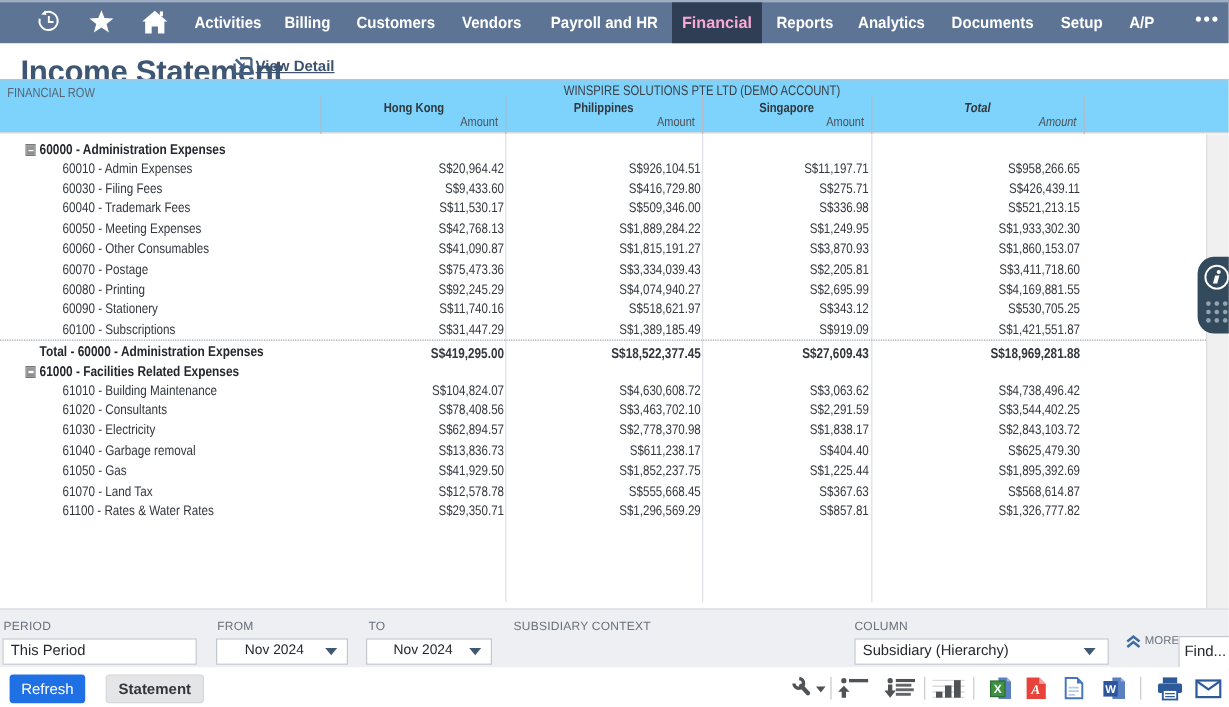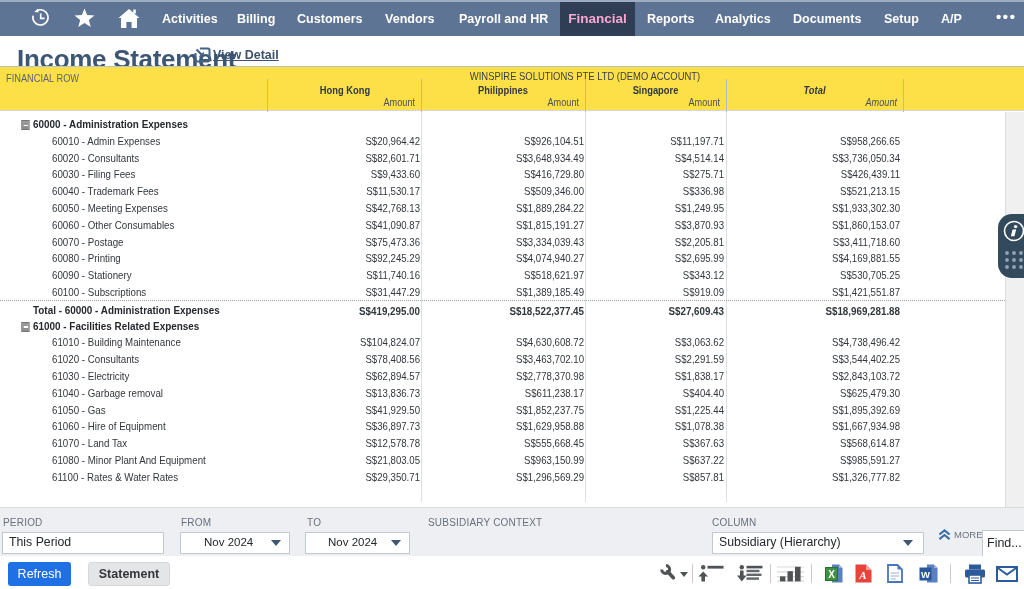--- a/index.html
+++ b/index.html
@@ -9,21 +9,21 @@
 #nav{position:absolute;left:0;top:0;width:1024px;height:36px;background:#5d7494;border-top:2px solid #9fadc2}
 .ni{position:absolute;top:9px;font-size:13.5px;font-weight:700;color:#fff;transform:scaleX(.93);transform-origin:0 50%}
 #ftab{position:absolute;left:560px;top:0;width:75px;height:34px;background:#2f3e54;text-align:center}
 #ftab span{font-size:13.5px;font-weight:700;color:#f9a8d4;line-height:34px}
 #navdots{position:absolute;left:996px;top:6px;color:#fff;font-size:15px;font-weight:700;letter-spacing:1.6px}
 .nicon{position:absolute;top:6px}
 
 #title{position:absolute;left:17px;top:44px;font-size:26px;font-weight:700;color:#3d5674;letter-spacing:-0.3px}
 #vdlink{position:absolute;left:213px;top:48px;font-size:12.5px;font-weight:700;color:#3c526e;text-decoration:underline}
 
-#thead{position:absolute;left:0;top:66px;width:1024px;height:45px;background:#fde047;border-top:1px solid #bac1cc;border-bottom:1px solid #d2d6dd}
+#thead{position:absolute;left:0;top:66px;width:1024px;height:45px;background:#7dd3fc;border-top:1px solid #bac1cc;border-bottom:1px solid #d2d6dd}
 #finrow{position:absolute;left:6px;top:5px;font-size:11px;color:#5a6472;transform:scaleX(.84);transform-origin:0 50%}
 #cmpny{position:absolute;left:267px;top:3px;width:636px;text-align:center;font-size:11.5px;color:#3a3f46;transform:scaleX(.82)}
 .colh{position:absolute;top:17px;font-size:11px;font-weight:700;color:#32373d;text-align:center;transform:scaleX(.85)}
 .amth{position:absolute;top:29px;font-size:11px;color:#4c5158;text-align:right;transform:scaleX(.83);transform-origin:100% 50%}
 .hsep{position:absolute;top:12px;height:33px;width:1px;background:#b3bac6}
 
 #tbody{position:absolute;left:0;top:112px;width:1005px;height:390px;overflow:hidden;background:#fff}
 .vline{position:absolute;top:0;height:390px;width:1px;background:#dcdfe4}
 .row{position:relative;height:16.8px;font-size:11.6px;color:#32373d;white-space:nowrap}
 .row .lbl{position:absolute;left:33px;top:1.5px;transform:scaleX(.84);transform-origin:0 50%}
@@ -121,27 +121,20 @@
           </span><b>60000 - Administration Expenses</b></div>
       </div>
 <div class="row">
         <div class="lbl clbl">60010 - Admin Expenses</div>
         <div class="a a0">S$20,964.42</div>
         <div class="a a1">S$926,104.51</div>
         <div class="a a2">S$11,197.71</div>
         <div class="a a3">S$958,266.65</div>
       </div>
 <div class="row">
-        <div class="lbl clbl">60020 - Consultants</div>
-        <div class="a a0">S$82,601.71</div>
-        <div class="a a1">S$3,648,934.49</div>
-        <div class="a a2">S$4,514.14</div>
-        <div class="a a3">S$3,736,050.34</div>
-      </div>
-<div class="row">
         <div class="lbl clbl">60030 - Filing Fees</div>
         <div class="a a0">S$9,433.60</div>
         <div class="a a1">S$416,729.80</div>
         <div class="a a2">S$275.71</div>
         <div class="a a3">S$426,439.11</div>
       </div>
 <div class="row">
         <div class="lbl clbl">60040 - Trademark Fees</div>
         <div class="a a0">S$11,530.17</div>
         <div class="a a1">S$509,346.00</div>
@@ -231,39 +224,25 @@
         <div class="a a3">S$625,479.30</div>
       </div>
 <div class="row">
         <div class="lbl clbl">61050 - Gas</div>
         <div class="a a0">S$41,929.50</div>
         <div class="a a1">S$1,852,237.75</div>
         <div class="a a2">S$1,225.44</div>
         <div class="a a3">S$1,895,392.69</div>
       </div>
 <div class="row">
-        <div class="lbl clbl">61060 - Hire of Equipment</div>
-        <div class="a a0">S$36,897.73</div>
-        <div class="a a1">S$1,629,958.88</div>
-        <div class="a a2">S$1,078.38</div>
-        <div class="a a3">S$1,667,934.98</div>
-      </div>
-<div class="row">
         <div class="lbl clbl">61070 - Land Tax</div>
         <div class="a a0">S$12,578.78</div>
         <div class="a a1">S$555,668.45</div>
         <div class="a a2">S$367.63</div>
         <div class="a a3">S$568,614.87</div>
-      </div>
-<div class="row">
-        <div class="lbl clbl">61080 - Minor Plant And Equipment</div>
-        <div class="a a0">S$21,803.05</div>
-        <div class="a a1">S$963,150.99</div>
-        <div class="a a2">S$637.22</div>
-        <div class="a a3">S$985,591.27</div>
       </div>
 <div class="row">
         <div class="lbl clbl">61100 - Rates &amp; Water Rates</div>
         <div class="a a0">S$29,350.71</div>
         <div class="a a1">S$1,296,569.29</div>
         <div class="a a2">S$857.81</div>
         <div class="a a3">S$1,326,777.82</div>
       </div>
  </div>
 </div>

